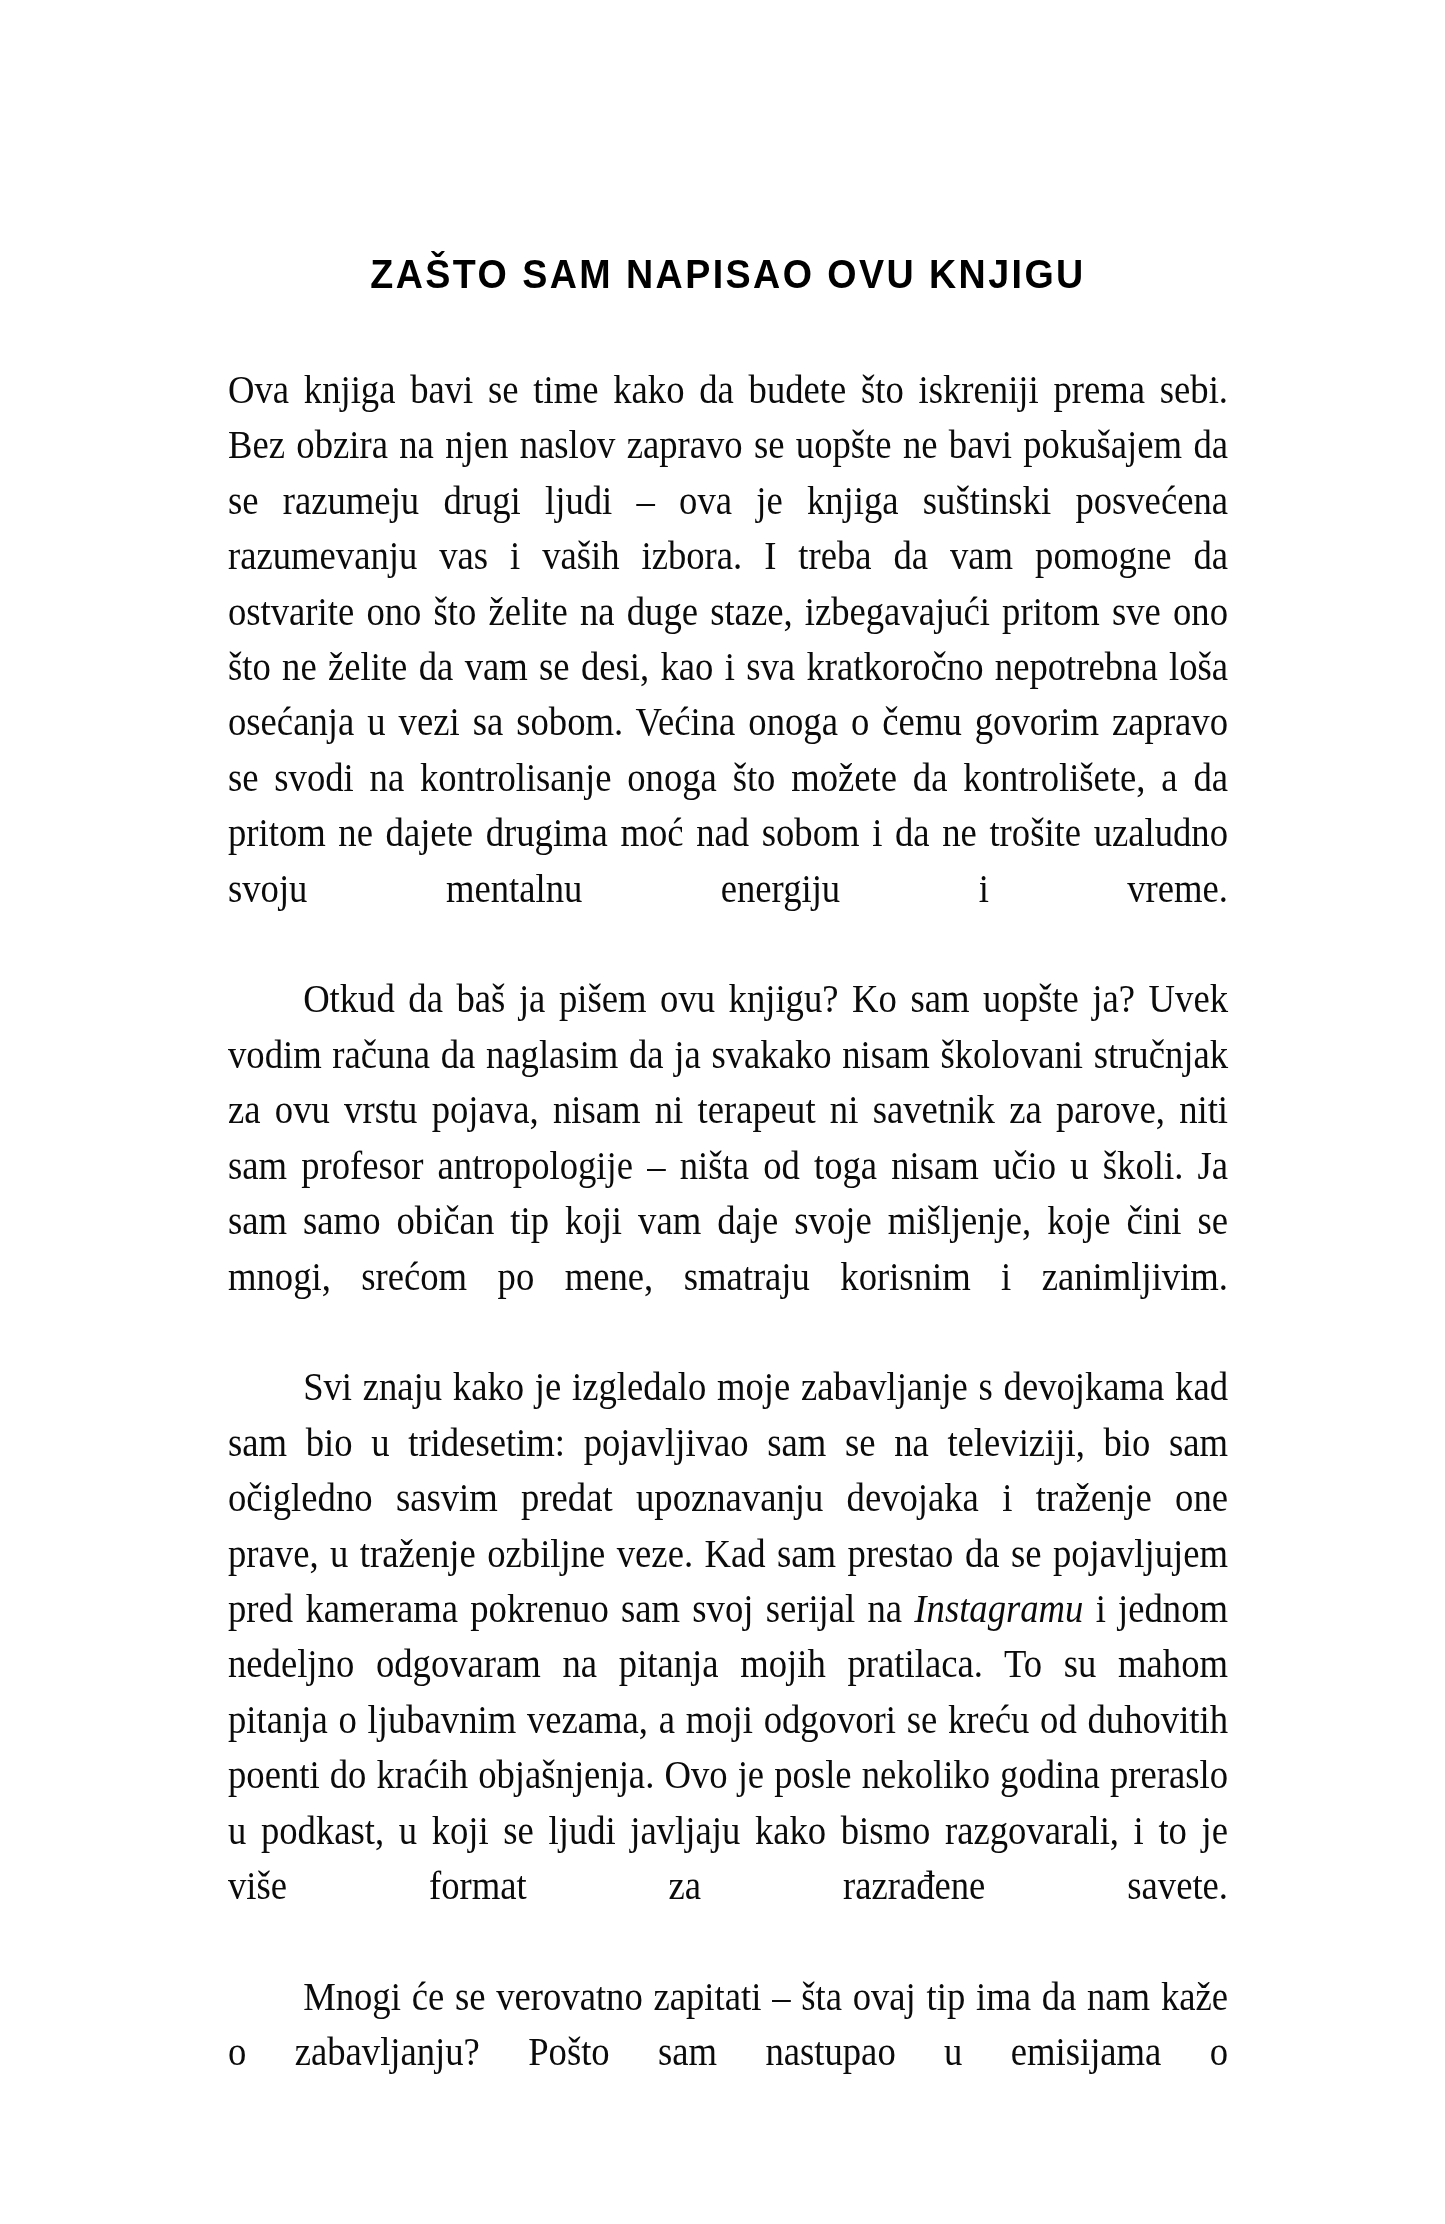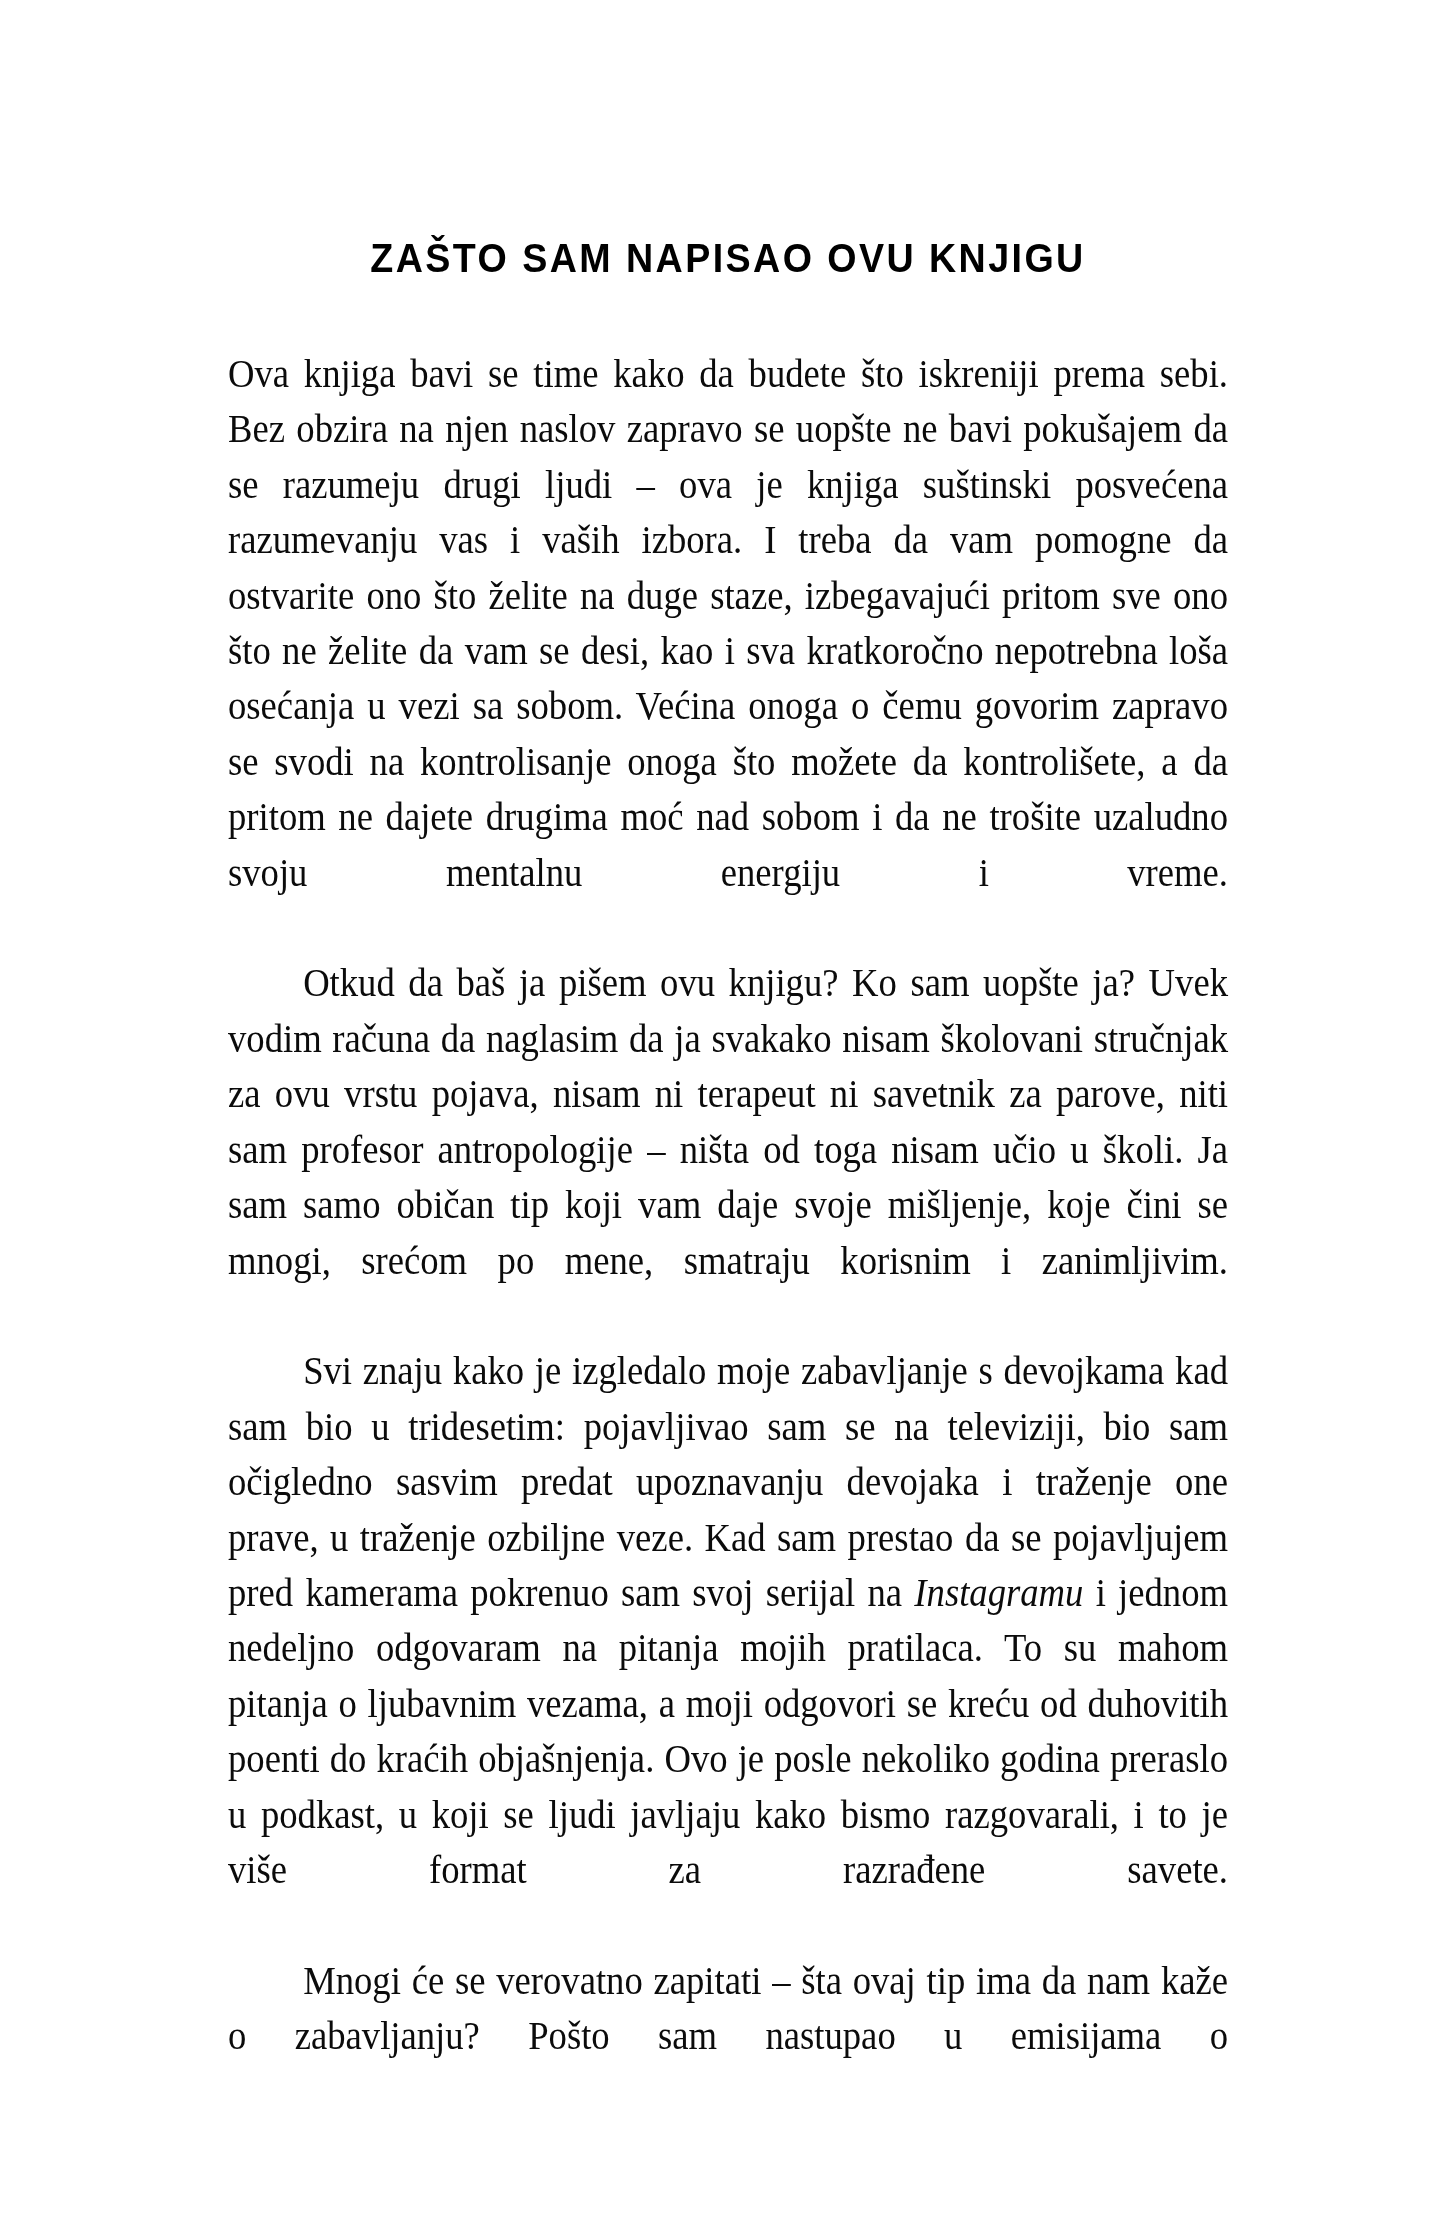--- a/index.html
+++ b/index.html
@@ -15,21 +15,21 @@
     background: #ffffff;
     overflow: hidden;
     font-family: "Liberation Serif", "DejaVu Serif", serif;
     color: #0b0b0b;
   }
 
   
   #text-column {
     position: absolute;
     left: 228px;
-    top: 236px;
+    top: 252px;
     width: 1000px;
   }
 
   
   .chapter-title {
     font-family: "Liberation Sans", "DejaVu Sans", sans-serif;
     font-weight: bold;
     font-size: 40px;
     line-height: 1.1;
     letter-spacing: 2.6px;

